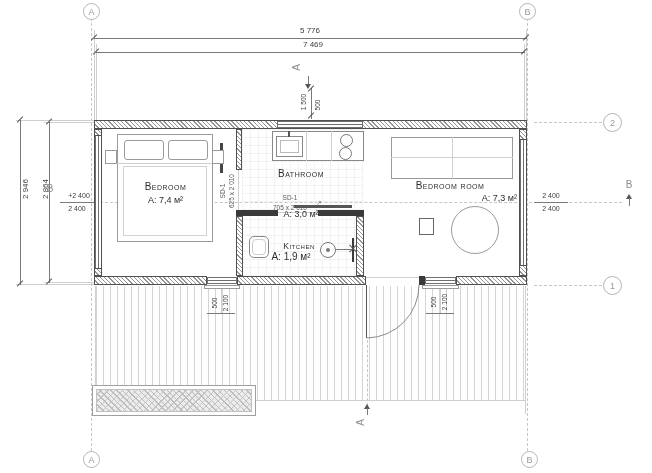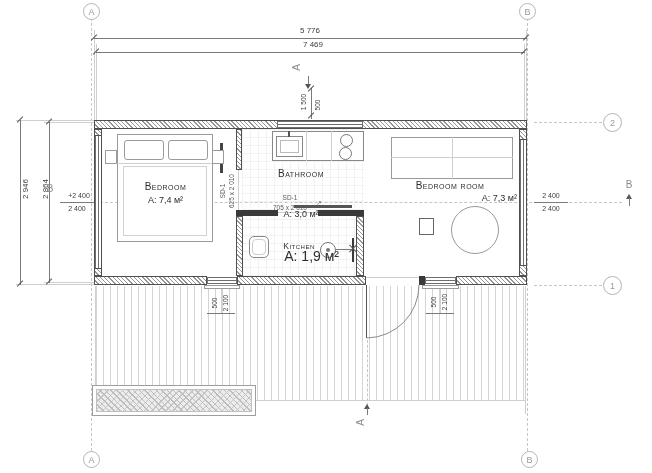--- a/index.html
+++ b/index.html
@@ -20,21 +20,21 @@
   .circle{position:absolute;border:1px solid #b5b5b5;border-radius:50%;color:#9a9a9a;background:#fff;
           display:flex;align-items:center;justify-content:center;font-size:9px;}
   .dim{position:absolute;font-size:8px;color:#3c3c3c;text-align:center;line-height:10px;}
   .dimv{transform:rotate(-90deg);}
   .small{position:absolute;font-size:6.5px;color:#5a5a5a;text-align:center;line-height:8px;}
   .marker{position:absolute;font-size:10px;color:#8a8a8a;text-align:center;}
   .room-name{position:absolute;font-size:10px;color:#2e2e2e;text-align:center;font-variant:small-caps;
              letter-spacing:.5px;line-height:12px;}
   .room-area{position:absolute;font-size:9px;color:#2e2e2e;text-align:center;line-height:11px;}
   .sm{font-size:8.5px;}
-  .sma{font-size:14px;text-align:right;}
+  .sma{font-size:10px;}
   .furn{position:absolute;border:1px solid #9a9a9a;box-sizing:border-box;background:#fff;}
   .arr-up{position:absolute;width:0;height:0;border-left:3px solid transparent;
           border-right:3px solid transparent;border-bottom:5px solid #555;}
   .arr-down{position:absolute;width:0;height:0;border-left:3px solid transparent;
             border-right:3px solid transparent;border-top:5px solid #555;}
   .tiles{position:absolute;background-image:
           repeating-linear-gradient(0deg,#f2f2f2 0 1px,transparent 1px 8px),
           repeating-linear-gradient(90deg,#f2f2f2 0 1px,transparent 1px 8px);}
   .deck{position:absolute;background:repeating-linear-gradient(90deg,#d4d4d4 0 1px,transparent 1px 7px);}
   .mat{position:absolute;border:1px solid #9f9f9f;background:#fff;box-sizing:border-box;}

